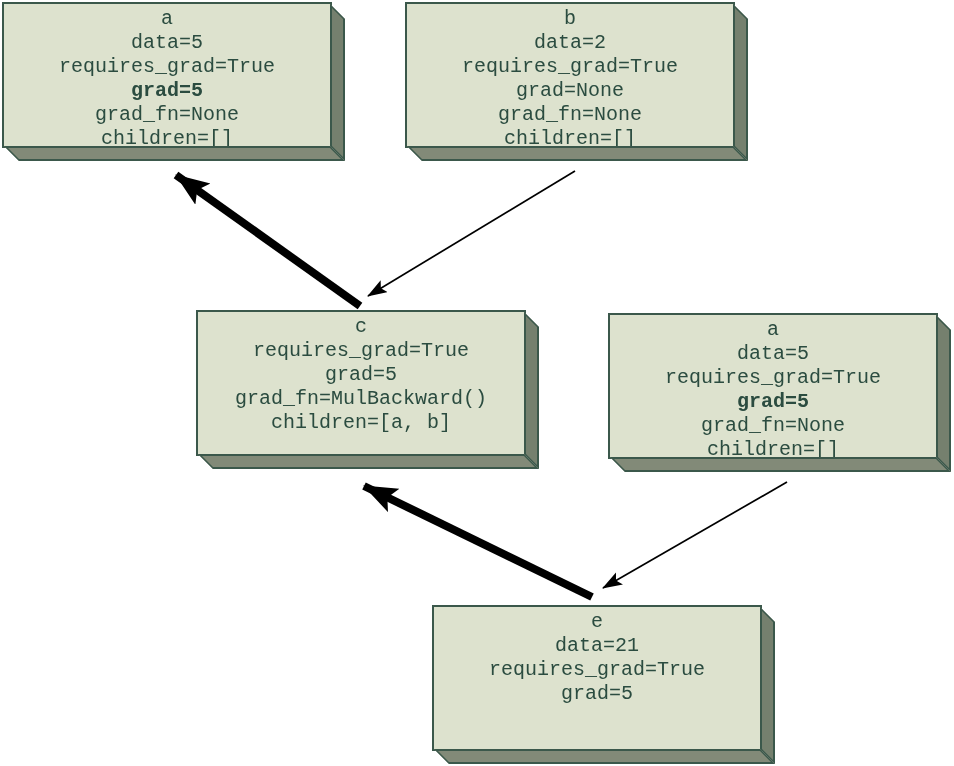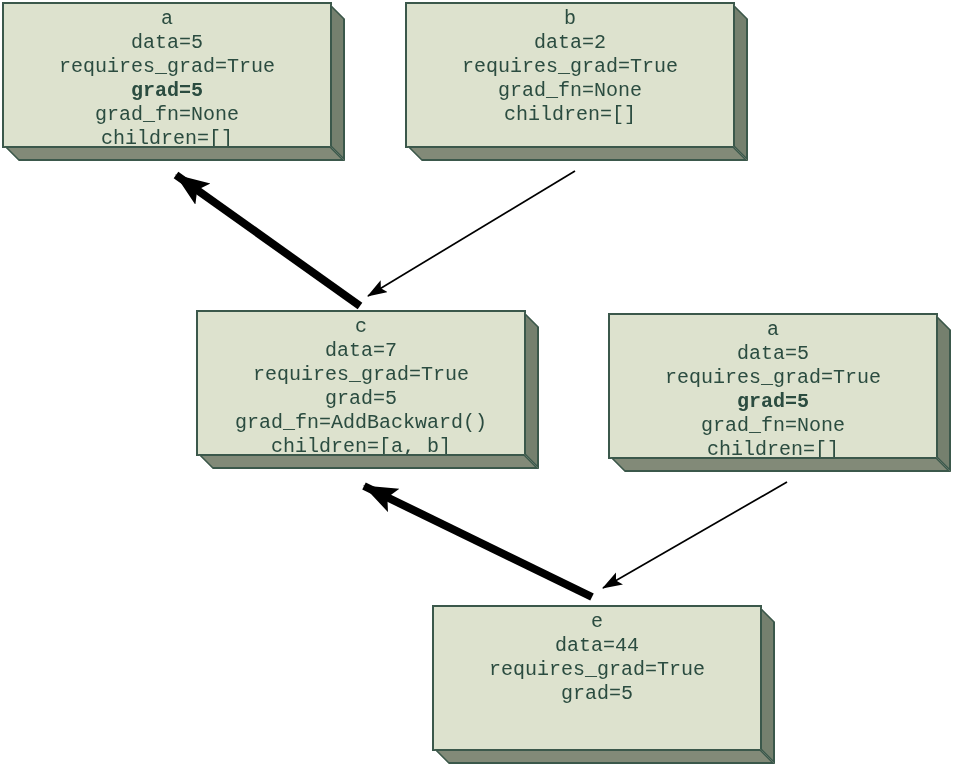--- a/index.html
+++ b/index.html
@@ -101,42 +101,42 @@
     <div class="line">requires_grad=True</div>
     <div class="line bold">grad=5</div>
     <div class="line">grad_fn=None</div>
     <div class="line">children=[]</div>
   </div>
 
   <div class="node node-b">
     <div class="line">b</div>
     <div class="line">data=2</div>
     <div class="line">requires_grad=True</div>
+    <div class="line">grad=None</div>
     <div class="line">grad_fn=None</div>
     <div class="line">children=[]</div>
   </div>
 
   <div class="node node-c">
     <div class="line">c</div>
-    <div class="line">data=7</div>
     <div class="line">requires_grad=True</div>
     <div class="line">grad=5</div>
-    <div class="line">grad_fn=AddBackward()</div>
+    <div class="line">grad_fn=MulBackward()</div>
     <div class="line">children=[a, b]</div>
   </div>
 
   <div class="node node-a-rt">
     <div class="line">a</div>
     <div class="line">data=5</div>
     <div class="line">requires_grad=True</div>
     <div class="line bold">grad=5</div>
     <div class="line">grad_fn=None</div>
     <div class="line">children=[]</div>
   </div>
 
   <div class="node node-e">
     <div class="line">e</div>
-    <div class="line">data=44</div>
+    <div class="line">data=21</div>
     <div class="line">requires_grad=True</div>
     <div class="line">grad=5</div>
   </div>
 
 </div>
 
 </body></html>

